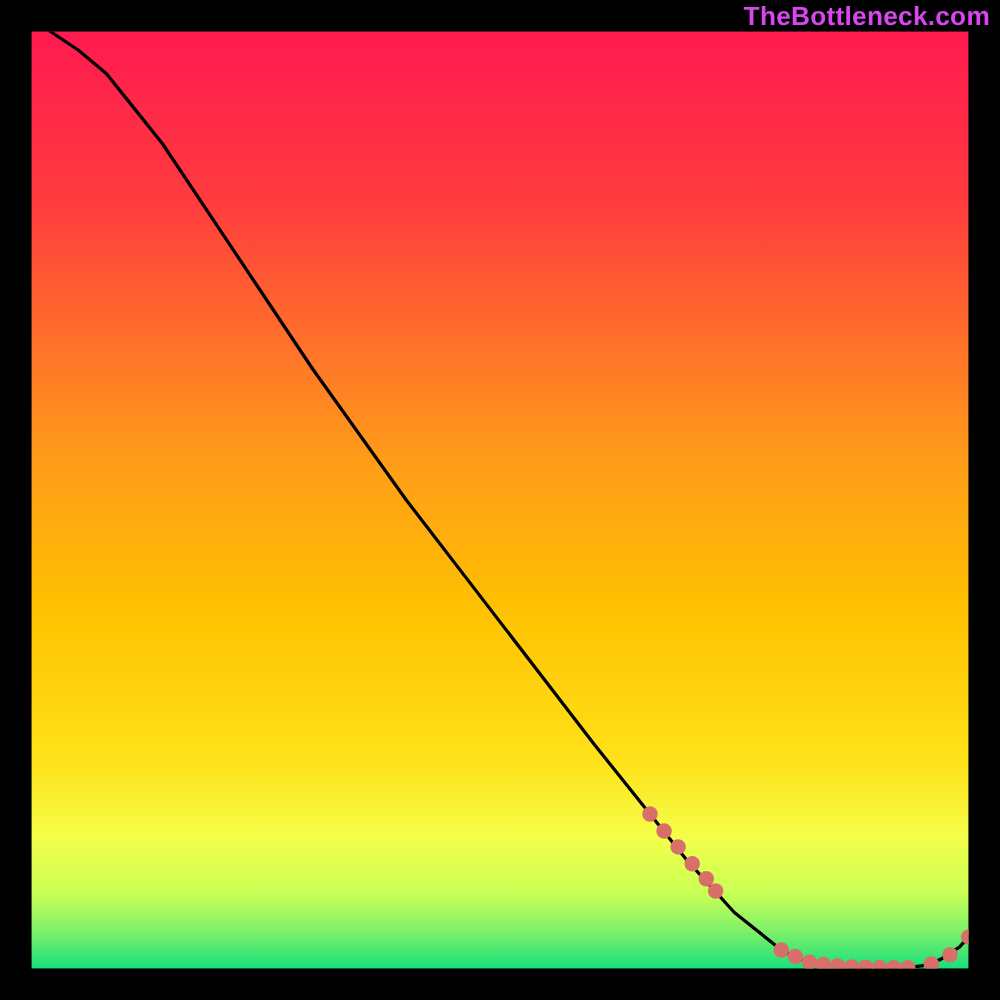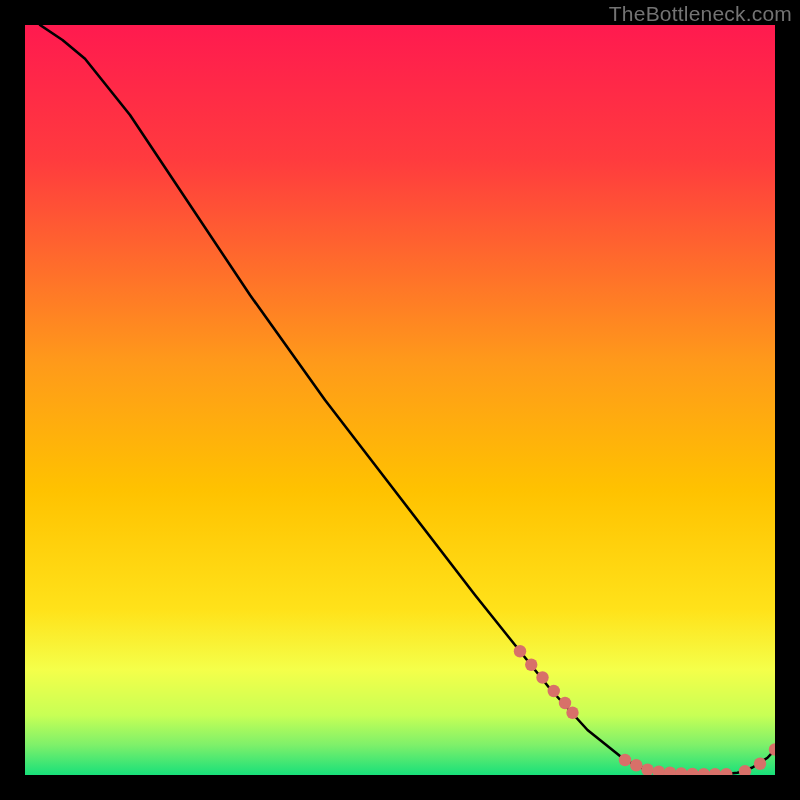--- a/index.html
+++ b/index.html
@@ -29,23 +29,23 @@
     inset: 0;
   }
   svg.curve {
     position: absolute;
     inset: 0;
   }
   .watermark {
     position: absolute;
     top: 2px;
     right: 8px;
-    color: #737373;
+    color: #d946ef;
     font-size: 21px;
-    font-weight: 400;
+    font-weight: 700;
     letter-spacing: 0.2px;
     user-select: none;
   }
 </style>
 </head>
 <body>
 
 <div class="stage">
 
   <div class="plotbox">

